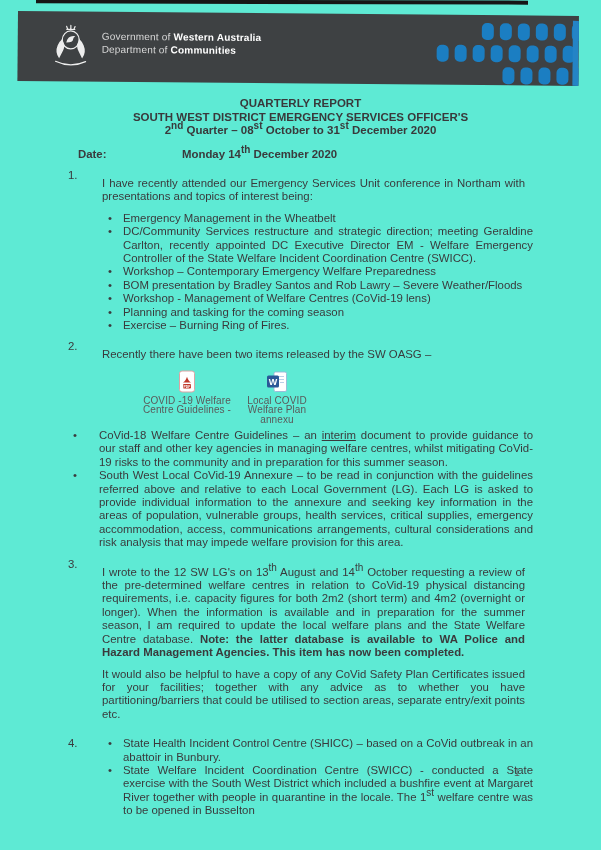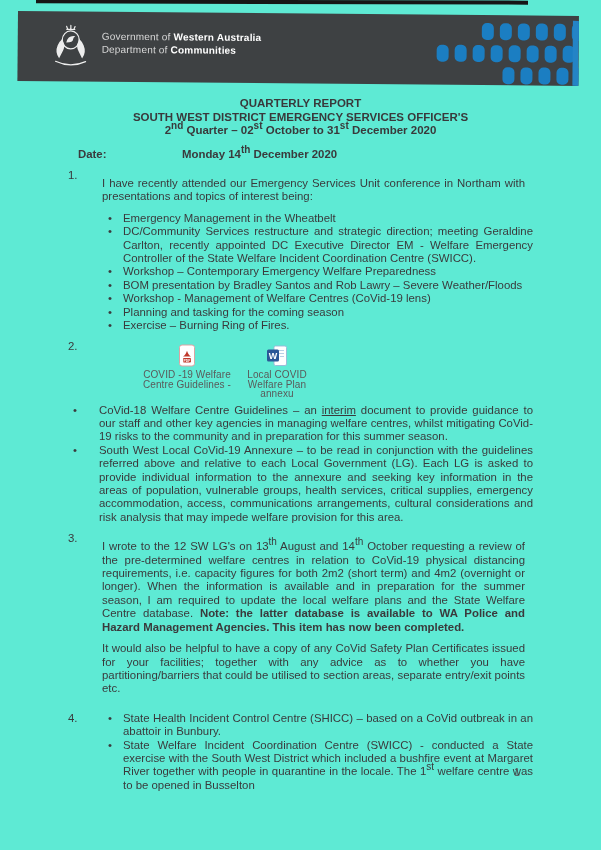--- a/index.html
+++ b/index.html
@@ -102,21 +102,21 @@
         <div class="pill"></div>
         <div class="pill"></div>
     </div>
     <div class="blue-edge"></div>
   </div>
 
   <div class="content">
     <div class="title">
       <div>QUARTERLY REPORT</div>
       <div>SOUTH WEST DISTRICT EMERGENCY SERVICES OFFICER'S</div>
-      <div><span>2</span><sup>nd</sup><span> Quarter – 02</span><sup>st</sup><span> October to 31</span><sup>st</sup><span> December 2020</span></div>
+      <div><span>2</span><sup>nd</sup><span> Quarter – 08</span><sup>st</sup><span> October to 31</span><sup>st</sup><span> December 2020</span></div>
     </div>
 
     <div class="meta">
       <div class="meta-row">
         <span class="meta-label">Date:</span>
         <span><span>Monday 14</span><sup>th</sup><span> December 2020</span></span>
       </div>
     </div>
 
     <div class="items">
@@ -133,20 +133,21 @@
             <li><span>Workshop - Management of Welfare Centres (CoVid-19 lens)</span></li>
             <li><span>Planning and tasking for the coming season</span></li>
             <li><span>Exercise – Burning Ring of Fires.</span></li>
           </ul>
         </div>
       </div>
 
       <div class="oli">
         <div class="num">2.</div>
         <div class="obody">
+          <p>Recently there have been two items released by the SW OASG –</p>
           <div class="attach-row">
             <div class="attach">
               <div class="ic">
                 <svg width="20" height="24" viewBox="0 0 20 24">
                   <rect x="2.5" y="1" width="15" height="21" rx="2.5" fill="#ffffff" stroke="#dba4a4" stroke-width="1"></rect>
                   <path d="M6 12.5 C8 11.5 9.5 8.8 10 6.8 C10.5 8.8 12 11.5 14 12.5 C11.5 12.6 8.5 12.6 6 12.5 Z" fill="#c0392b"></path>
                   <rect x="6" y="14" width="8" height="4.5" rx="1" fill="#c0392b"></rect>
                   <text x="10" y="17.5" text-anchor="middle" font-size="3.4" fill="#ffffff" font-family="Liberation Sans, sans-serif" font-weight="bold">PDF</text>
                 </svg>
               </div>

